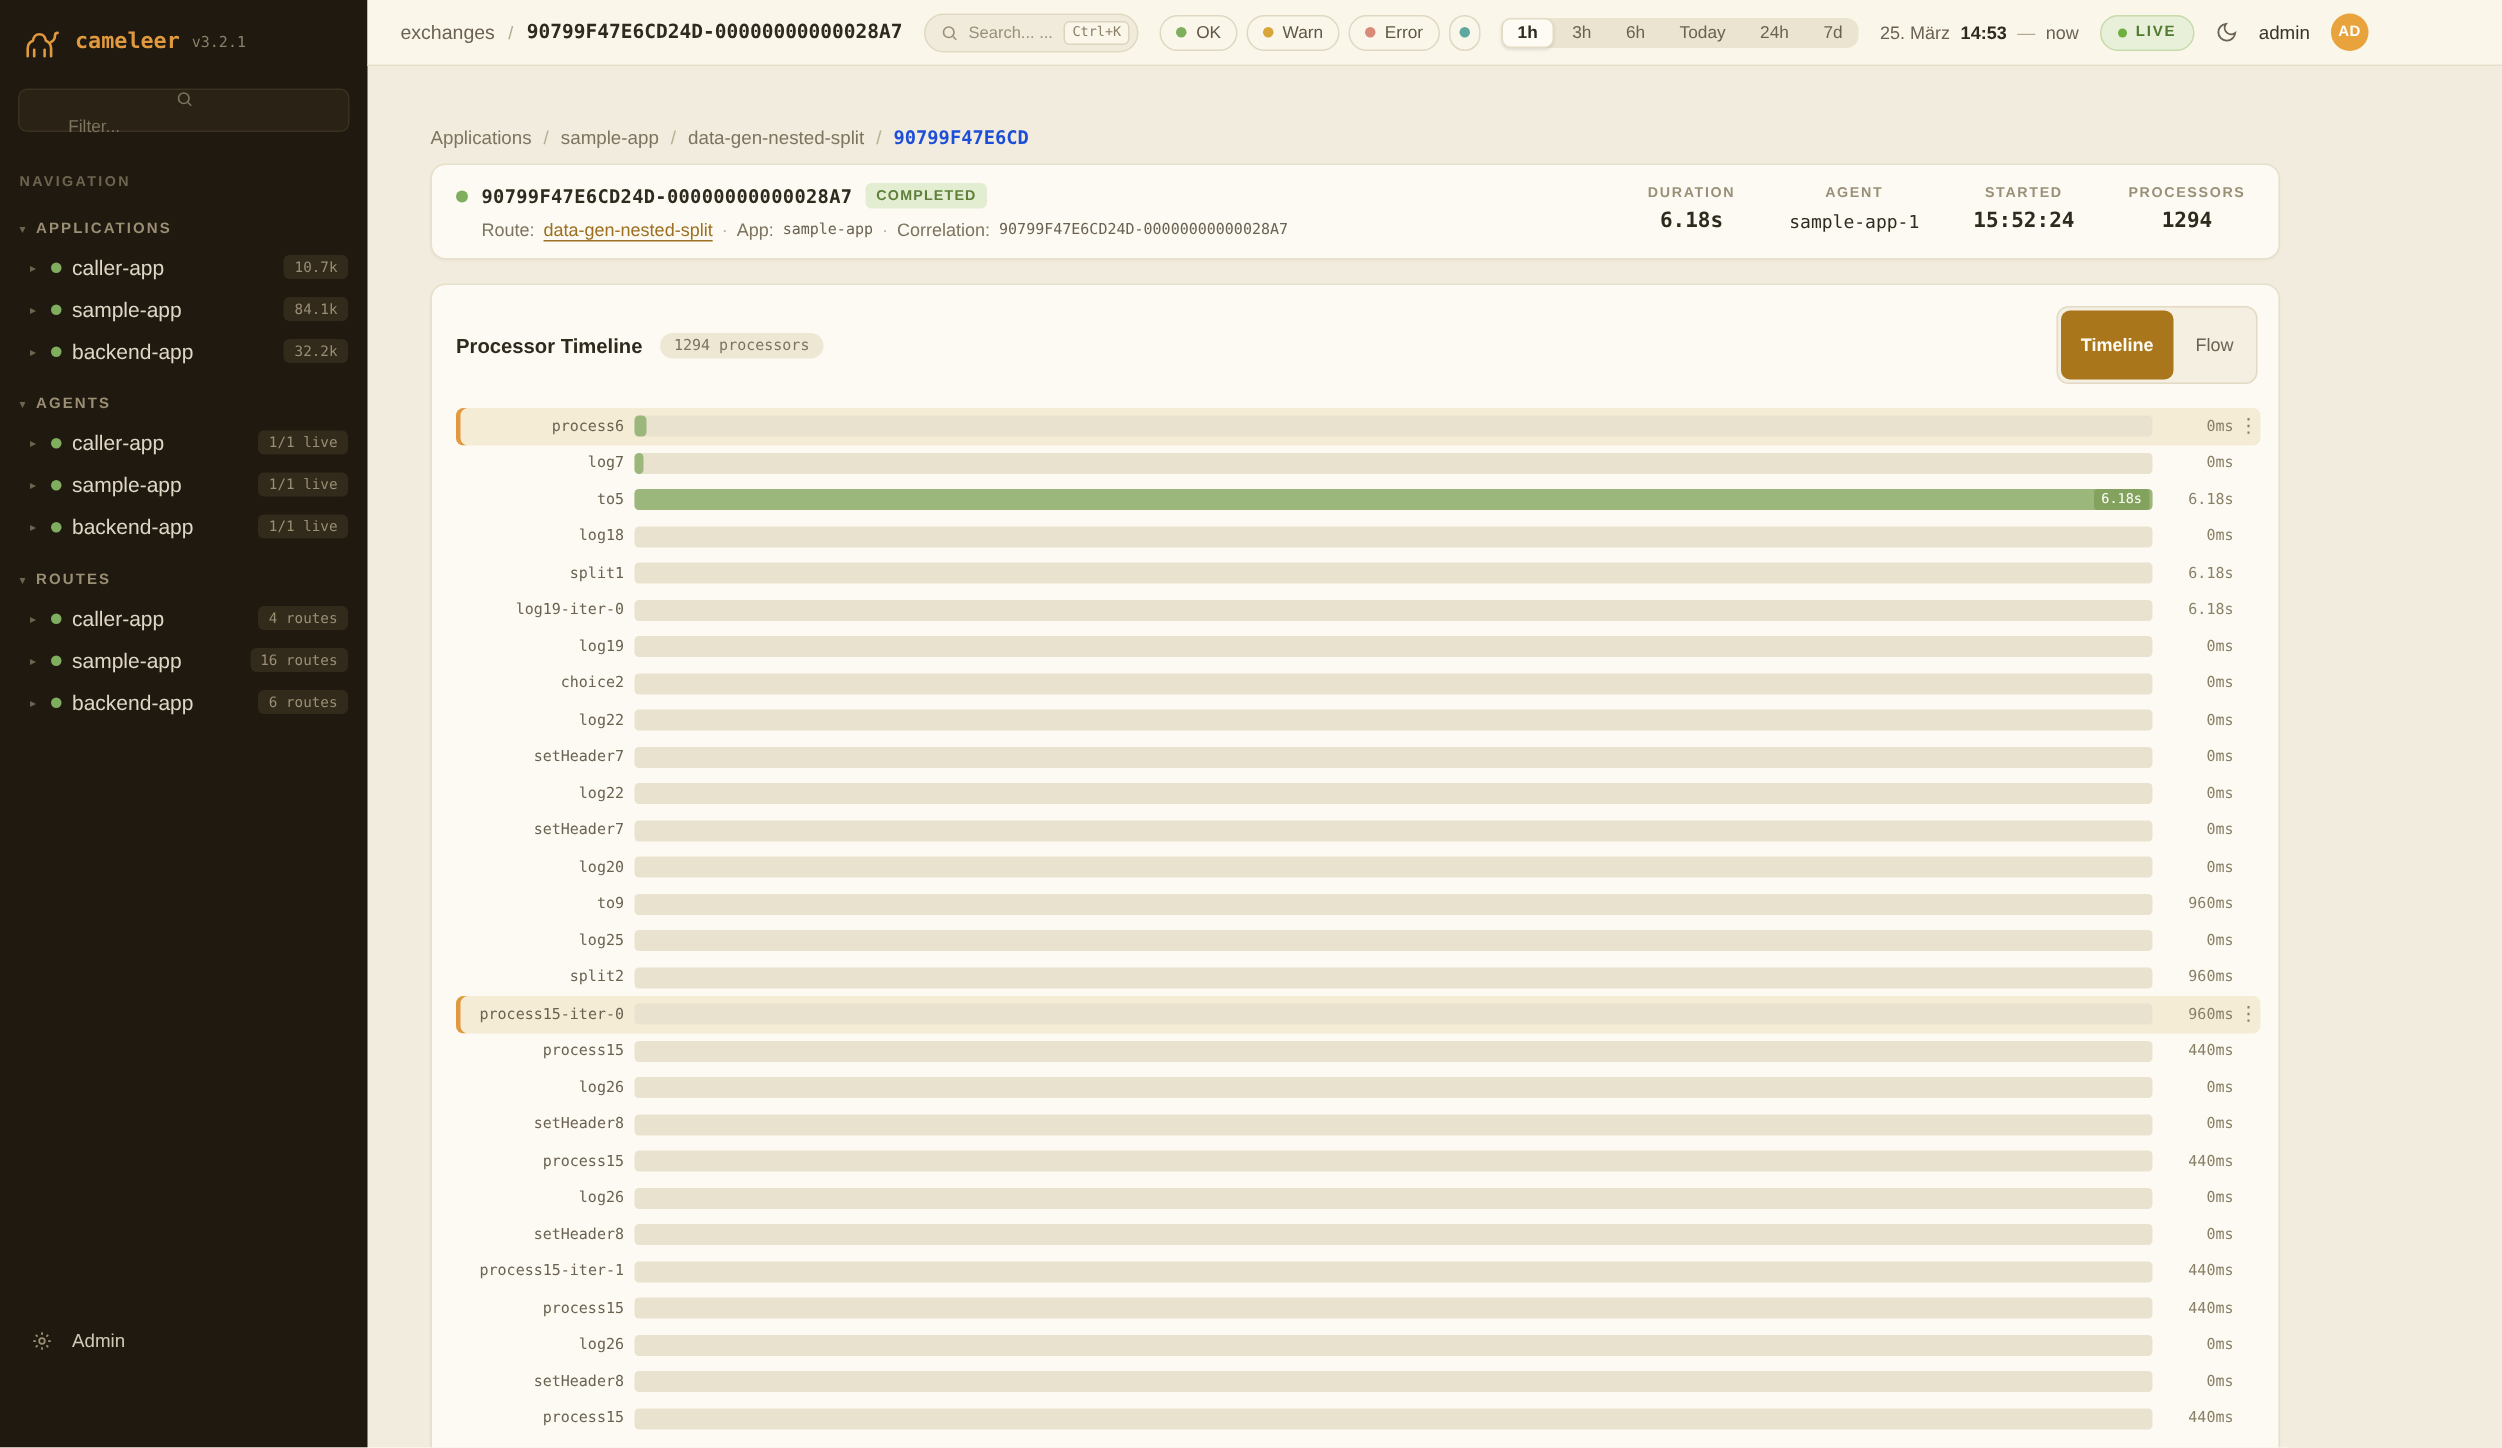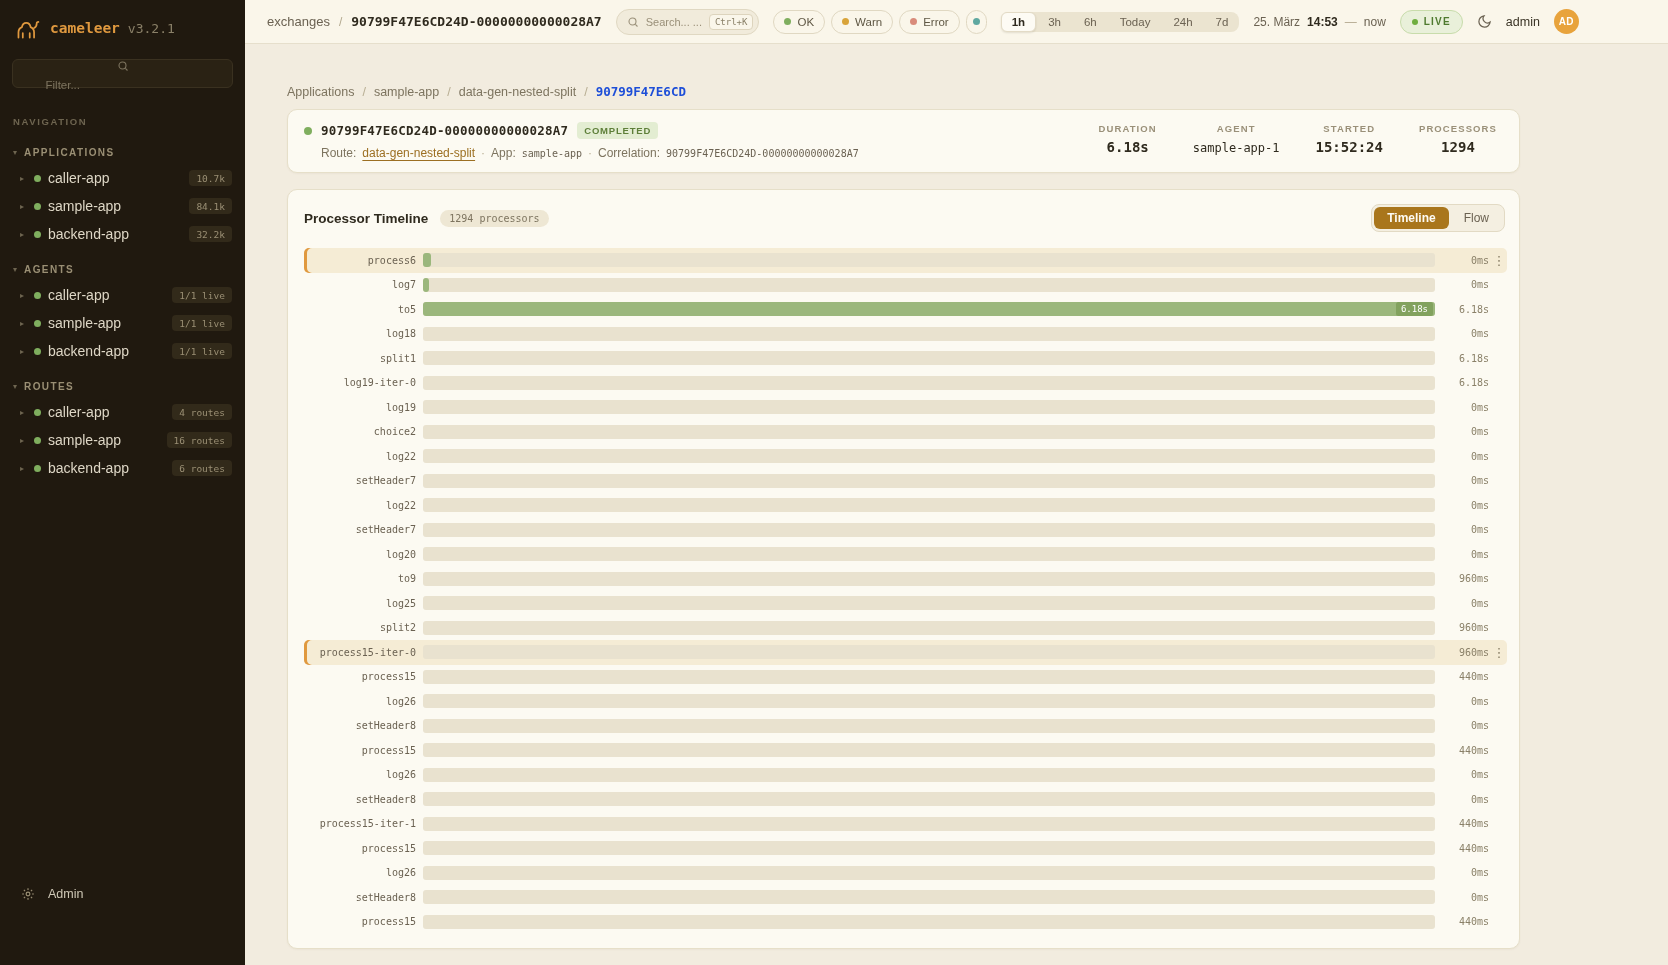--- a/index.html
+++ b/index.html
@@ -9,21 +9,21 @@
     background:#f2ecdf; color:#2f2a1e; overflow:hidden;
   }
   .mono { font-family:"DejaVu Sans Mono",monospace; }
   .app { display:flex; height:100%; }
 
   
   .sidebar { width:245px; flex:0 0 245px; background:#20190f; display:flex; flex-direction:column; color:#d6cfbf; }
   .logo-row { display:flex; align-items:center; gap:8px; padding:15px 14px 8px; cursor:pointer; }
   .logo-icon { display:flex; }
   .logo-text { color:#e0993f; font-family:"DejaVu Sans Mono",monospace; font-weight:bold; font-size:14.5px; }
-  .logo-ver { color:#8a8068; font-size:13px; }
+  .logo-ver { color:#8a8068; font-size:10px; }
   .filter-box { margin:10px 12px 0; display:flex; align-items:center; gap:7px; background:#2a2214; border:1px solid #3a3120; border-radius:6px; height:29px; padding:0 9px;flex-direction:column; }
   .filter-input { flex:1; background:transparent; border:none; outline:none; color:#d6cfbf; font-size:11.5px; font-family:inherit; }
   .filter-input::placeholder { color:#7d745f; }
   .nav-label { padding:28px 13px 4px; font-size:9.5px; font-weight:bold; letter-spacing:1.6px; color:#6e6550; }
   .side-section { margin-top:10px; }
   .side-section-head { display:flex; align-items:center; gap:7px; padding:6px 13px; cursor:pointer; }
   .tri { color:#6e6550; font-size:8px; }
   .side-section-label { font-size:10px; font-weight:bold; letter-spacing:1.4px; color:#9a8f74; }
   .side-item { display:flex; align-items:center; gap:7px; padding:6px 13px 6px 20px; cursor:pointer; }
   .caret { color:#6e6550; font-size:8px; width:7px; }
@@ -83,21 +83,21 @@
   .stat { text-align:center; }
   .stat-label { font-size:9.5px; font-weight:bold; letter-spacing:1.1px; color:#9a9079; margin-bottom:5px; }
   .stat-value { font-size:14px; font-weight:bold; color:#2f2a1e; }
   .stat-value.normal { font-weight:normal; font-size:12px; padding-top:2px; }
 
   .tl-card { margin-top:16px; padding-bottom:10px; }
   .tl-head { display:flex; align-items:center; padding:14px 14px 12px 16px; gap:12px; }
   .tl-title { font-size:13.5px; font-weight:bold; }
   .tl-badge { background:#eee7d4; color:#7d745f; font-size:10px; padding:3px 9px; border-radius:999px; }
   .view-toggle { margin-left:auto; display:flex; background:#f4efe1; border:1px solid #e2dac4; border-radius:8px; padding:2px; gap:2px; }
-  .vt-btn { border:none; background:transparent; font-family:inherit; font-size:12px; color:#6b6252; padding:4px 13px; border-radius:6px; cursor:pointer; }
+  .vt-btn { border:none; background:transparent; font-family:inherit; font-size:12px; color:#6b6252; padding:16px 13px; border-radius:6px; cursor:pointer; }
   .vt-btn.active { background:#a9761c; color:#fdfbf4; font-weight:bold; }
   .tl-rows { padding:4px 12px 4px 16px; }
   .t-row { display:flex; align-items:center; height:24.5px; border-radius:5px; }
   .t-row.hl { background:#f5ecd5; box-shadow:inset 3px 0 0 0 #e0993f; }
   .t-label { flex:0 0 112px; text-align:right; font-size:10px; color:#6b6252; margin-right:7px; white-space:nowrap; }
   .t-track { flex:1; height:14px; background:#e9e2cf; border-radius:3px; position:relative; }
   .t-bar { position:absolute; top:0; height:14px; background:#9bb77c; border-radius:3px; min-width:6px; display:flex; align-items:center; justify-content:flex-end; }
   .t-bar-label { background:#82a25e; color:#fff; font-size:9px; line-height:1; padding:2.5px 5px; border-radius:2.5px; margin-right:2px; }
   .t-dur { flex:0 0 46px; text-align:right; font-size:10px; color:#8a8068; margin-left:8px; }
   .t-menu { flex:0 0 16px; text-align:center; color:#8a8068; font-size:13px; cursor:pointer; margin-left:2px; }

